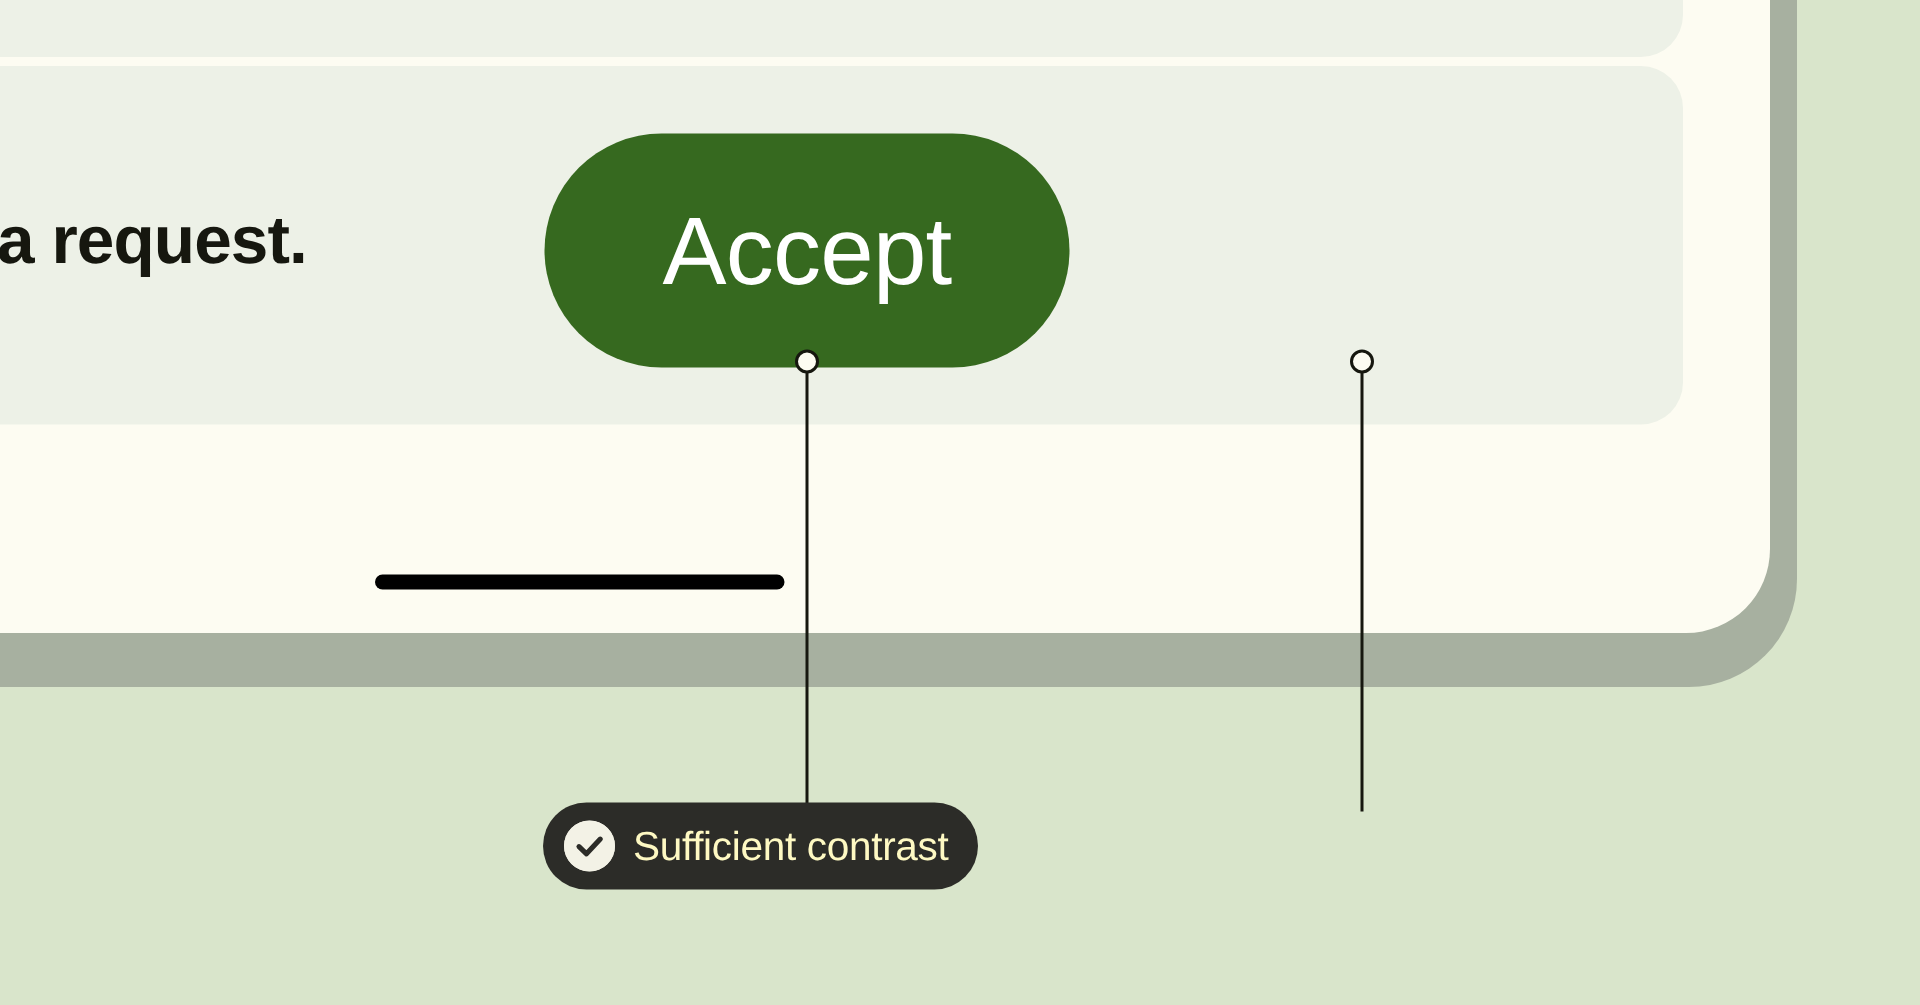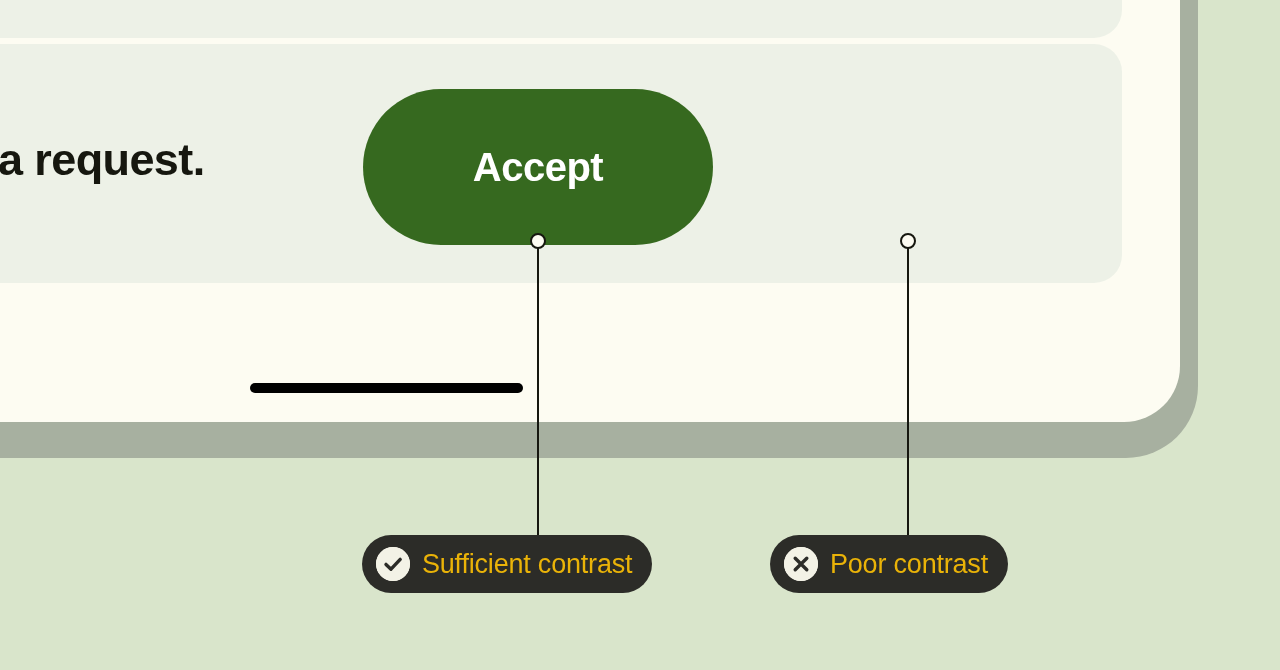--- a/index.html
+++ b/index.html
@@ -80,22 +80,22 @@
   .btn {
     position: absolute;
     top: 89px;
     height: 156px;
     border: 0;
     border-radius: 78px;
     display: flex;
     align-items: center;
     justify-content: center;
     font-family: "Liberation Sans", sans-serif;
-    font-size: 40px;
-    font-weight: 700;
+    font-size: 64px;
+    font-weight: 400;
     letter-spacing: -0.5px;
     padding: 0;
     cursor: pointer;
   }
   .btn-accept {
     left: 363px;
     width: 350px;
     background: #36691f;
     color: #ffffff;
   }
@@ -160,21 +160,21 @@
     flex: 0 0 34px;
     border-radius: 50%;
     background: #f3f2e6;
     display: flex;
     align-items: center;
     justify-content: center;
   }
   .anno-icon svg { display: block; }
 
   .anno-label {
-    color: #eab308;
+    color: #fef9c3;
     font-size: 27px;
     font-weight: 400;
     letter-spacing: -0.2px;
     white-space: nowrap;
   }
 </style>
 </head>
 <body>
 
 <div id="stage">
@@ -201,23 +201,14 @@
   <div class="anno-pill anno-good">
     <span class="anno-icon">
       <svg width="34" height="34" viewBox="0 0 34 34" aria-hidden="true">
         <circle cx="17" cy="17" r="17" fill="#f3f2e6"></circle>
         <path d="M10 17.4 L15 22.2 L24.2 12.4" fill="none" stroke="#2c2c28" stroke-width="3.4" stroke-linecap="round" stroke-linejoin="round"></path>
       </svg>
     </span>
     <span class="anno-label">Sufficient contrast</span>
   </div>
 
-  <div class="anno-pill anno-bad">
-    <span class="anno-icon">
-      <svg width="34" height="34" viewBox="0 0 34 34" aria-hidden="true">
-        <circle cx="17" cy="17" r="17" fill="#f3f2e6"></circle>
-        <path d="M11.2 11.2 L22.8 22.8 M22.8 11.2 L11.2 22.8" fill="none" stroke="#2c2c28" stroke-width="3.4" stroke-linecap="round"></path>
-      </svg>
-    </span>
-    <span class="anno-label">Poor contrast</span>
-  </div>
 
 </div>
 
 </body></html>

